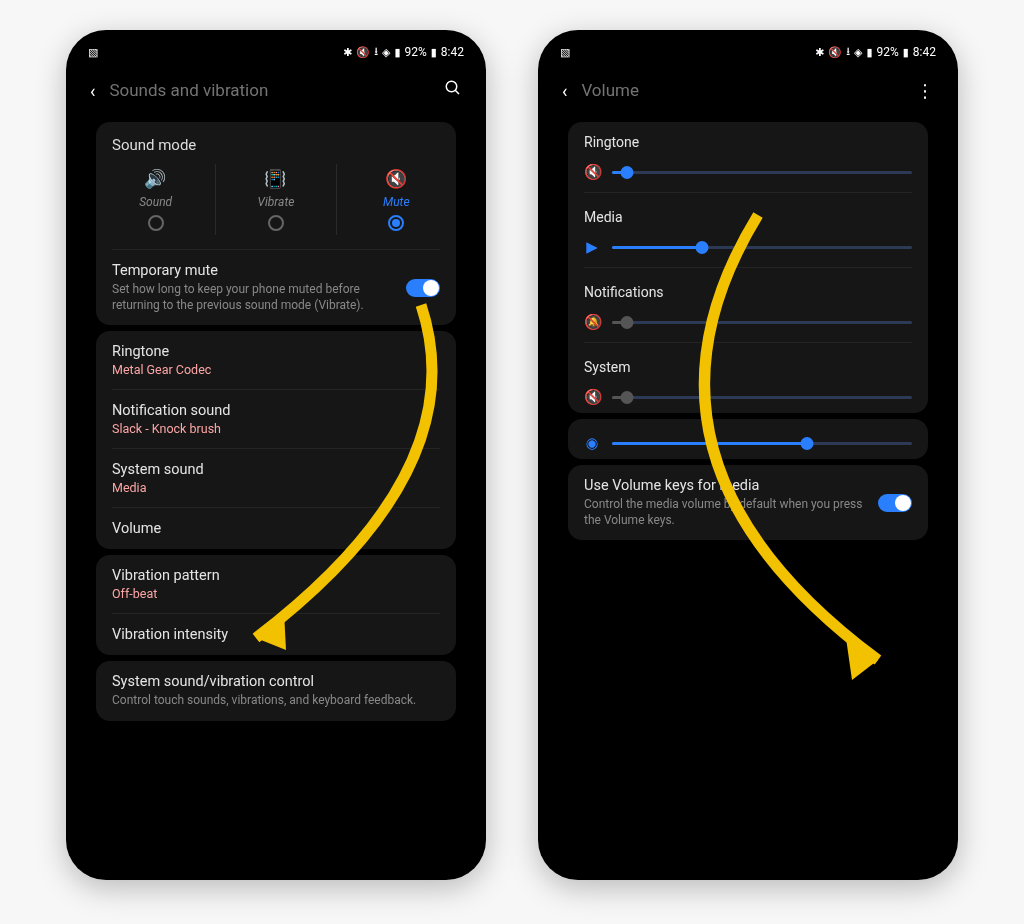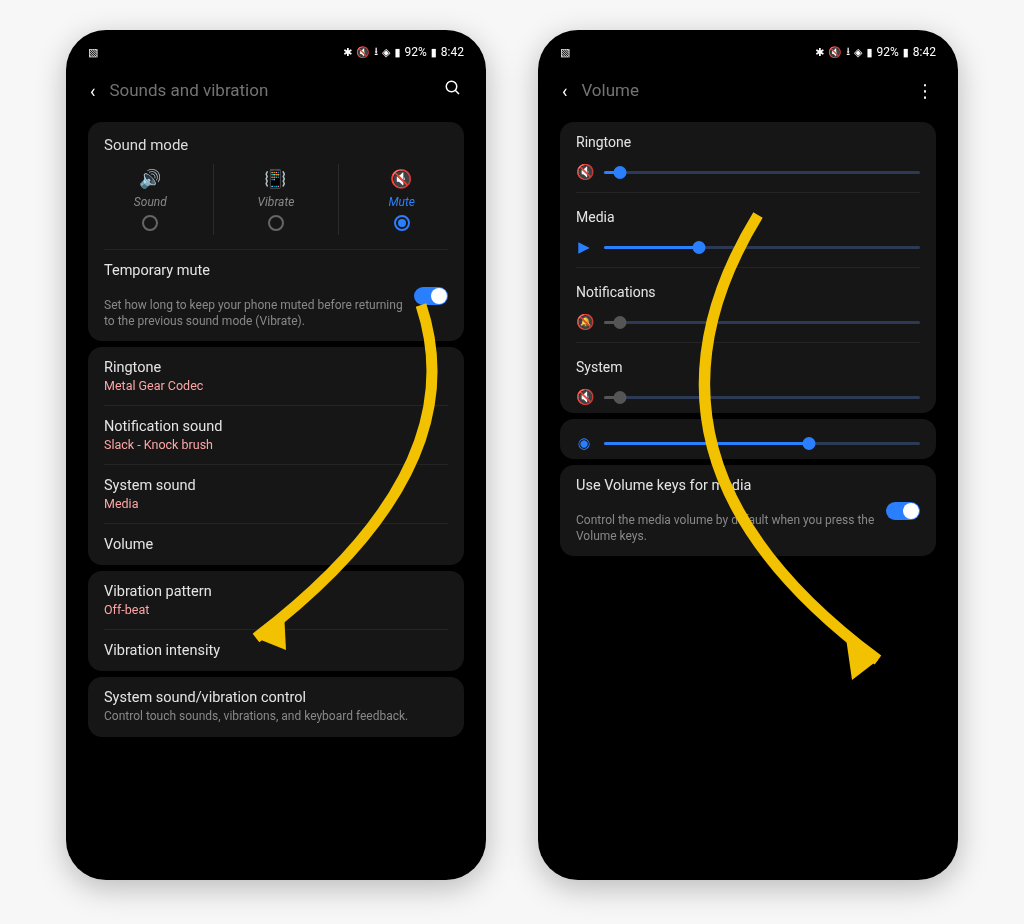--- a/index.html
+++ b/index.html
@@ -41,21 +41,21 @@
     padding: 0 12px; font-size:12px; color:#fff; gap:4px;
   }
   .statusbar .sicon { font-size:11px; }
   .navbar {
     display:flex; align-items:center; height:52px; padding:0 14px;
     gap:14px;
   }
   .navbar .title { font-size:17px; color:#737373; flex:1; }
   .navbar .nicon { color:#fff; font-size:18px; }
   .card {
-    background:#161616; margin:6px 12px; border-radius:14px;
+    background:#161616; margin:6px 20px; border-radius:14px;
     padding:0;
   }
   .section-title { color:#ddd; font-size:15px; padding:14px 16px 10px; }
   .sound-mode-row { display:flex; padding:0 0 14px; }
   .sm-col { flex:1; display:flex; flex-direction:column; align-items:center; gap:6px; border-right:1px solid #2a2a2a; padding:4px 0; }
   .sm-col:last-child { border-right:none; }
   .sm-label { font-size:12px; color:#888;font-style:italic; }
   .sm-label.active { color:#2a7fff; }
   .sm-icon { font-size:18px; color:#888; }
   .sm-icon.active { color:#2a7fff; }
@@ -64,21 +64,21 @@
   .sm-radio.active::after { content:""; width:8px; height:8px; background:#2a7fff; border-radius:50%; }
   .sep { height:1px; background:#242424; margin:0 16px; }
   .row {
     padding:12px 16px;
     display:flex; flex-direction:column; gap:2px;
   }
   .row .label { color:#e4e4e4; font-size:14.5px; }
   .row .value { color:#fca5a5; font-size:12.5px; }
   .row .desc { color:#888; font-size:12px; line-height:1.35; }
   .row.switch { flex-direction:row; align-items:center; }
-  .row.switch .txt { flex:1; display:flex; flex-direction:column; gap:18px;}
+  .row.switch .txt { flex:1; display:flex; flex-direction:column; gap:2px;}
   .toggle { width:34px; height:18px; border-radius:10px; background:#555; position:relative; flex-shrink:0; }
   .toggle::after { content:""; width:16px; height:16px; background:#fff; border-radius:50%; position:absolute; top:1px; left:1px; }
   .toggle.on { background:#2a7fff; }
   .toggle.on::after { left:17px; }
   
   .vrow { padding:12px 16px 4px; }
   .vlabel { color:#e4e4e4; font-size:14px; margin-bottom:10px; display:block; }
   .slider { display:flex; align-items:center; gap:12px; height:24px;}
   .sicon2 { color:#666; font-size:15px; width:16px; text-align:center;}
   .sicon2.on { color:#2a7fff; }

